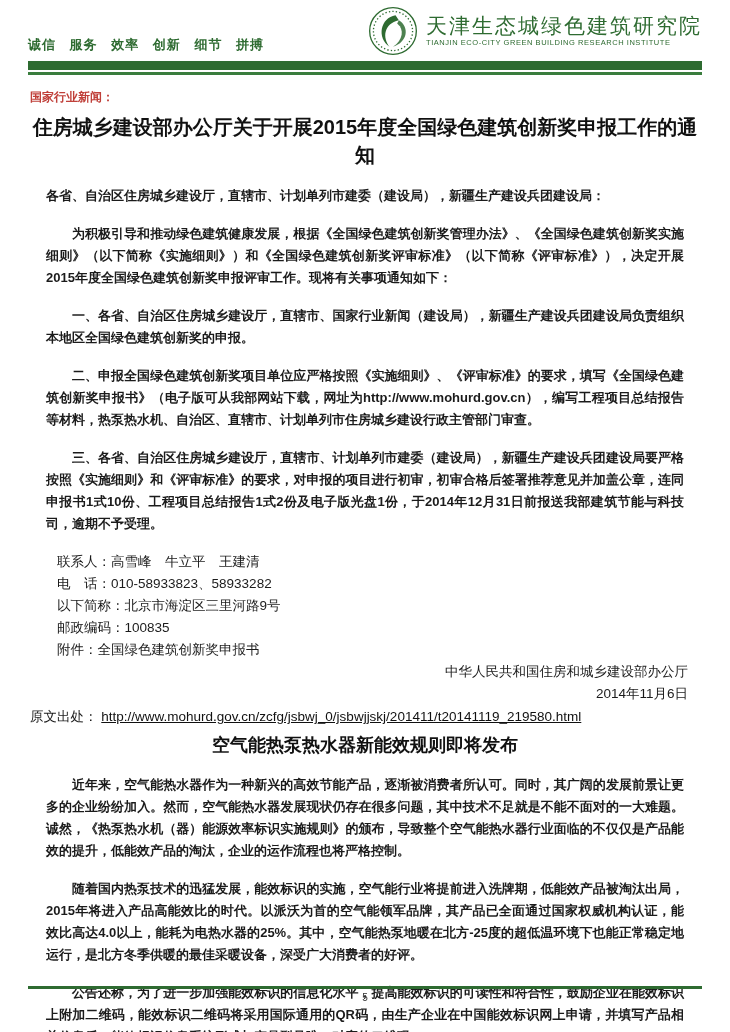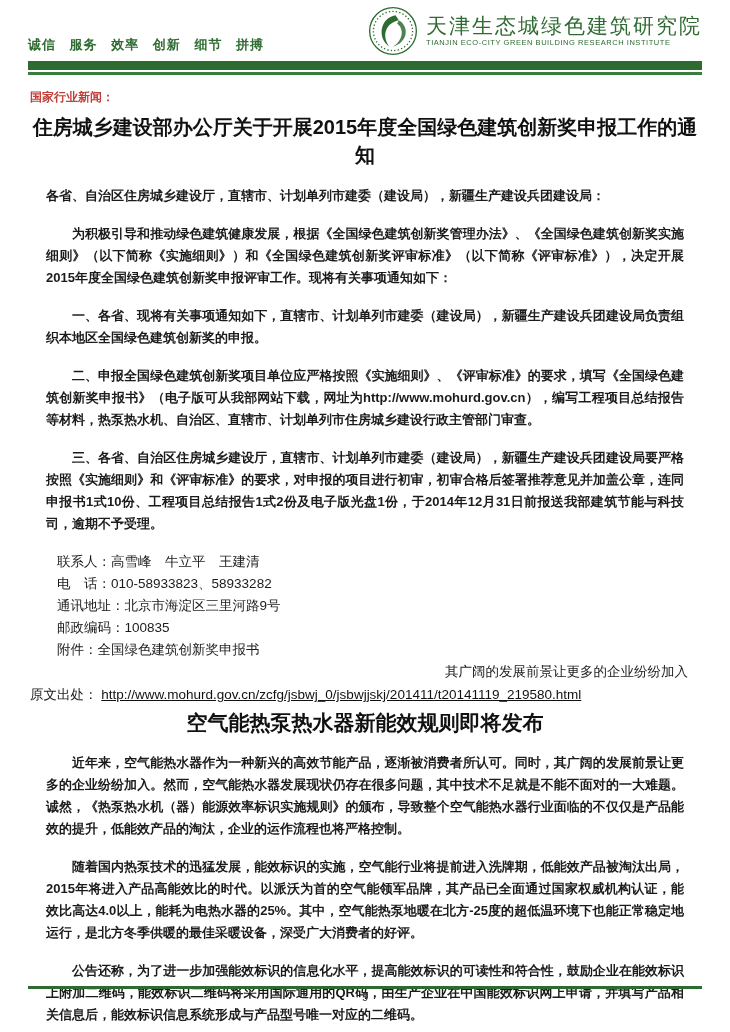--- a/index.html
+++ b/index.html
@@ -21,21 +21,21 @@
   .content{padding:0 30px;}
   .section-label{color:#c0403a;font-size:12px;font-weight:bold;margin-top:12px;line-height:20px;}
   .art1-title{font-size:20px;font-weight:bold;text-align:center;line-height:28px;margin-top:6px;color:#111;}
   .body-p{font-size:13px;line-height:22px;text-align:justify;margin:16px;color:#1b1b1b;font-weight:bold;}
   .indent{text-indent:2em;}
   .contact-line{font-size:13.5px;line-height:22px;text-indent:2em;color:#1b1b1b;}
   .signoff,.sign-date{font-size:13.5px;line-height:22px;text-align:right;padding-right:12px;color:#1b1b1b;}
   .source-row{font-size:13.5px;line-height:24px;color:#1b1b1b;}
   .source-row.indent2{text-indent:2em;}
   a.doc-link{color:#111;text-decoration:underline;cursor:pointer;word-break:break-all;}
-  .art2-title{font-size:21px;font-weight:bold;text-align:center;line-height:26px;margin-top:3px;color:#111;}
+  .art2-title{font-size:18px;font-weight:bold;text-align:center;line-height:26px;margin-top:3px;color:#111;}
   .url-block{font-size:13.5px;line-height:21px;}
 
   
   .footer-line{position:absolute;left:28px;right:28px;top:986px;height:3px;background:#2e6b31;}
   .page-num{position:absolute;left:0;right:0;top:992px;text-align:center;font-size:10px;color:#333;}
 </style>
 </head>
 <body>
 
 <div class="page">
@@ -62,33 +62,34 @@
   <div class="green-line"></div>
 
   <div class="content">
 
     <div class="section-label">国家行业新闻：</div>
 
     <div>
       <div class="art1-title">住房城乡建设部办公厅关于开展2015年度全国绿色建筑创新奖申报工作的通知</div>
       <p class="body-p">各省、自治区住房城乡建设厅，直辖市、计划单列市建委（建设局），新疆生产建设兵团建设局：</p>
       <p class="body-p indent">为积极引导和推动绿色建筑健康发展，根据《全国绿色建筑创新奖管理办法》、《全国绿色建筑创新奖实施细则》（以下简称《实施细则》）和《全国绿色建筑创新奖评审标准》（以下简称《评审标准》），决定开展2015年度全国绿色建筑创新奖申报评审工作。现将有关事项通知如下：</p>
-      <p class="body-p indent">一、各省、现将有关事项通知如下，直辖市、计划单列市建委（建设局），新疆生产建设兵团建设局负责组织本地区全国绿色建筑创新奖的申报。</p>
+      <p class="body-p indent">一、各省、自治区住房城乡建设厅，直辖市、国家行业新闻（建设局），新疆生产建设兵团建设局负责组织本地区全国绿色建筑创新奖的申报。</p>
       <p class="body-p indent">二、申报全国绿色建筑创新奖项目单位应严格按照《实施细则》、《评审标准》的要求，填写《全国绿色建筑创新奖申报书》（电子版可从我部网站下载，网址为http://www.mohurd.gov.cn），编写工程项目总结报告等材料，热泵热水机、自治区、直辖市、计划单列市住房城乡建设行政主管部门审查。</p>
       <p class="body-p indent">三、各省、自治区住房城乡建设厅，直辖市、计划单列市建委（建设局），新疆生产建设兵团建设局要严格按照《实施细则》和《评审标准》的要求，对申报的项目进行初审，初审合格后签署推荐意见并加盖公章，连同申报书1式10份、工程项目总结报告1式2份及电子版光盘1份，于2014年12月31日前报送我部建筑节能与科技司，逾期不予受理。</p>
 
       <div>
         <div class="contact-line">联系人：高雪峰　牛立平　王建清</div>
         <div class="contact-line">电　话：010-58933823、58933282</div>
-        <div class="contact-line">通讯地址：北京市海淀区三里河路9号</div>
+        <div class="contact-line">以下简称：北京市海淀区三里河路9号</div>
         <div class="contact-line">邮政编码：100835</div>
         <div class="contact-line">附件：全国绿色建筑创新奖申报书</div>
       </div>
 
-      <div class="signoff">其广阔的发展前景让更多的企业纷纷加入</div>
+      <div class="signoff">中华人民共和国住房和城乡建设部办公厅</div>
+      <div class="sign-date">2014年11月6日</div>
 
       <div class="source-row">
         <span>原文出处：</span>
         <a class="doc-link">http://www.mohurd.gov.cn/zcfg/jsbwj_0/jsbwjjskj/201411/t20141119_219580.html</a>
       </div>
     </div>
 
     <div>
       <div class="art2-title">空气能热泵热水器新能效规则即将发布</div>
       <p class="body-p indent">近年来，空气能热水器作为一种新兴的高效节能产品，逐渐被消费者所认可。同时，其广阔的发展前景让更多的企业纷纷加入。然而，空气能热水器发展现状仍存在很多问题，其中技术不足就是不能不面对的一大难题。诚然，《热泵热水机（器）能源效率标识实施规则》的颁布，导致整个空气能热水器行业面临的不仅仅是产品能效的提升，低能效产品的淘汰，企业的运作流程也将严格控制。</p>

